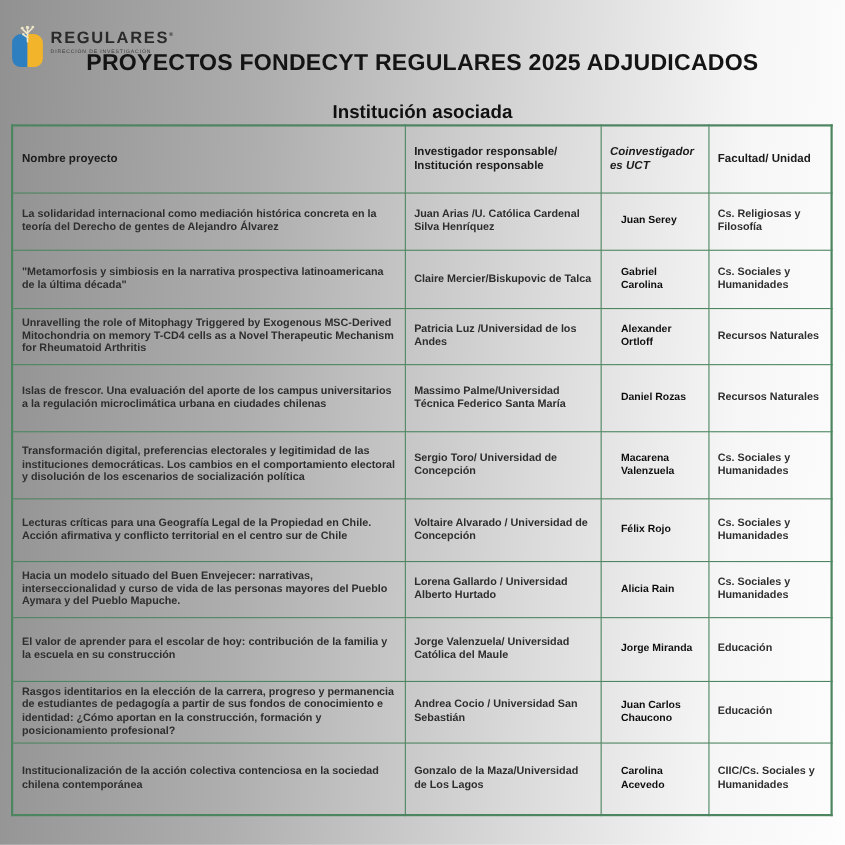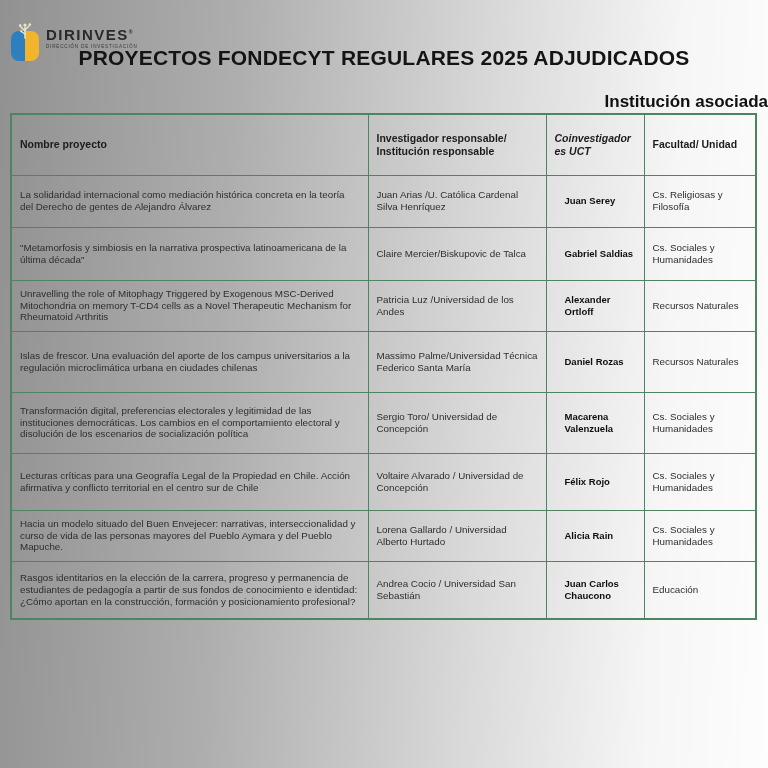--- a/index.html
+++ b/index.html
@@ -25,32 +25,32 @@
   .logo-icon .half{position:absolute;bottom:0;height:30px;width:14px;}
   .logo-icon .half.blue{left:1px;background:var(--logo-blue);border-radius:8px 1px 1px 8px;}
   .logo-icon .half.yellow{left:15px;background:var(--logo-yellow);border-radius:1px 8px 8px 1px;}
   .logo-icon svg{position:absolute;top:0;left:5px;}
   .logo-text{display:flex;flex-direction:column;margin-top:8px;}
   .wordmark{font-size:15px;font-weight:bold;letter-spacing:1.5px;color:#2a2a2a;line-height:1;}
   .wordmark sup{font-size:5px;vertical-align:super;}
   .logo-caption{font-size:4.6px;letter-spacing:0.8px;color:#3a3a3a;margin-top:2px;}
 
   h1{margin:13px;padding-top:33px;text-align:center;font-size:21px;font-weight:bold;color:#141414;letter-spacing:0.2px;}
-  h2{margin:0;padding-top:9px;text-align:right;font-size:17px;font-weight:bold;color:#101010;}
+  h2{margin:0;padding-top:9px;text-align:center;font-size:17px;font-weight:bold;color:#101010;}
 
   
   table{
     border-collapse:collapse;table-layout:fixed;
     width:745px;margin-left:10px;
     border:2px solid var(--border-green);
   }
   col.c1{width:357px;} col.c2{width:178px;} col.c3{width:98px;} col.c4{width:112px;}
   th,td{
     border:1px solid var(--border-green);
-    padding:4px 8px;vertical-align:middle;text-align:left;
+    padding:4px 8px;vertical-align:middle;text-align:left;font-weight:bold;
   }
   thead th{font-size:10.5px;font-weight:bold;color:var(--text-dark);line-height:1.25;}
   thead tr{height:61px;}
   th.col-co{overflow-wrap:anywhere;font-style:italic;}
   td{font-size:9.8px;line-height:1.2;color:var(--text-body);}
   td.c-co{font-weight:bold;font-size:9.5px;color:#0e0e0e;padding-left:18px;}
   tbody tr:nth-child(1){height:52px;}
   tbody tr:nth-child(2){height:53px;}
   tbody tr:nth-child(3){height:51px;}
   tbody tr:nth-child(4){height:61px;}
@@ -81,21 +81,21 @@
           </g>
           <g fill="#ece5c8">
             <circle cx="10" cy="4" r="1.6"></circle>
             <circle cx="5.2" cy="4.6" r="1.3"></circle>
             <circle cx="14.8" cy="3.6" r="1.3"></circle>
             <circle cx="6.2" cy="10.2" r="1.1"></circle>
           </g>
         </svg>
       </div>
       <div class="logo-text">
-        <span class="wordmark"><span>DIRINVES</span><sup>®</sup></span>
+        <span class="wordmark"><span>REGULARES</span><sup>®</sup></span>
         <span class="logo-caption">DIRECCIÓN DE INVESTIGACIÓN</span>
       </div>
     </div>
     <h1>PROYECTOS FONDECYT REGULARES 2025 ADJUDICADOS</h1>
     <h2>Institución asociada</h2>
   </div>
 
   <table>
     <colgroup>
       <col class="c1">
@@ -116,21 +116,21 @@
     <td class="c-project">La solidaridad internacional como mediación histórica concreta  en la teoría del Derecho de gentes de Alejandro Álvarez</td>
     <td class="c-pi">Juan Arias /U. Católica Cardenal Silva Henríquez</td>
     <td class="c-co">Juan Serey</td>
     <td class="c-fac">Cs. Religiosas y Filosofía</td>
   </tr>
 
 
   <tr>
     <td class="c-project">"Metamorfosis y simbiosis en la narrativa prospectiva latinoamericana de la última década"</td>
     <td class="c-pi">Claire Mercier/Biskupovic de Talca</td>
-    <td class="c-co">Gabriel Saldias</td>
+    <td class="c-co">Gabriel Carolina</td>
     <td class="c-fac">Cs. Sociales y Humanidades</td>
   </tr>
 
   <tr>
     <td class="c-project">Unravelling the role of Mitophagy Triggered by Exogenous MSC-Derived Mitochondria on memory T-CD4 cells as a Novel Therapeutic Mechanism for Rheumatoid Arthritis</td>
     <td class="c-pi">Patricia Luz /Universidad de los Andes</td>
     <td class="c-co">Alexander Ortloff</td>
     <td class="c-fac">Recursos Naturales</td>
   </tr>
 
@@ -155,24 +155,36 @@
     <td class="c-fac">Cs. Sociales y Humanidades</td>
   </tr>
 
   <tr>
     <td class="c-project">Hacia un modelo situado del Buen Envejecer: narrativas, interseccionalidad y curso de vida de las personas mayores del Pueblo Aymara y del Pueblo Mapuche.</td>
     <td class="c-pi">Lorena Gallardo / Universidad  Alberto Hurtado</td>
     <td class="c-co">Alicia Rain</td>
     <td class="c-fac">Cs. Sociales y Humanidades</td>
   </tr>
 
+  <tr>
+    <td class="c-project">El valor de aprender para el escolar de hoy: contribución de la familia y la escuela en su construcción</td>
+    <td class="c-pi">Jorge Valenzuela/ Universidad Católica del Maule</td>
+    <td class="c-co">Jorge Miranda</td>
+    <td class="c-fac">Educación</td>
+  </tr>
 
   <tr>
     <td class="c-project">Rasgos identitarios en la elección de la carrera, progreso y permanencia de estudiantes de pedagogía a partir de sus fondos de conocimiento e identidad: ¿Cómo aportan en la construcción, formación y posicionamiento profesional?</td>
     <td class="c-pi">Andrea Cocio / Universidad San Sebastián</td>
     <td class="c-co">Juan Carlos Chaucono</td>
     <td class="c-fac">Educación</td>
   </tr>
 
+  <tr>
+    <td class="c-project">Institucionalización de la acción colectiva contenciosa en la sociedad chilena contemporánea</td>
+    <td class="c-pi">Gonzalo de la Maza/Universidad de Los Lagos</td>
+    <td class="c-co">Carolina Acevedo</td>
+    <td class="c-fac">CIIC/Cs. Sociales y Humanidades</td>
+  </tr>
 </tbody>
   </table>
 
 </div>
 
 </body></html>

